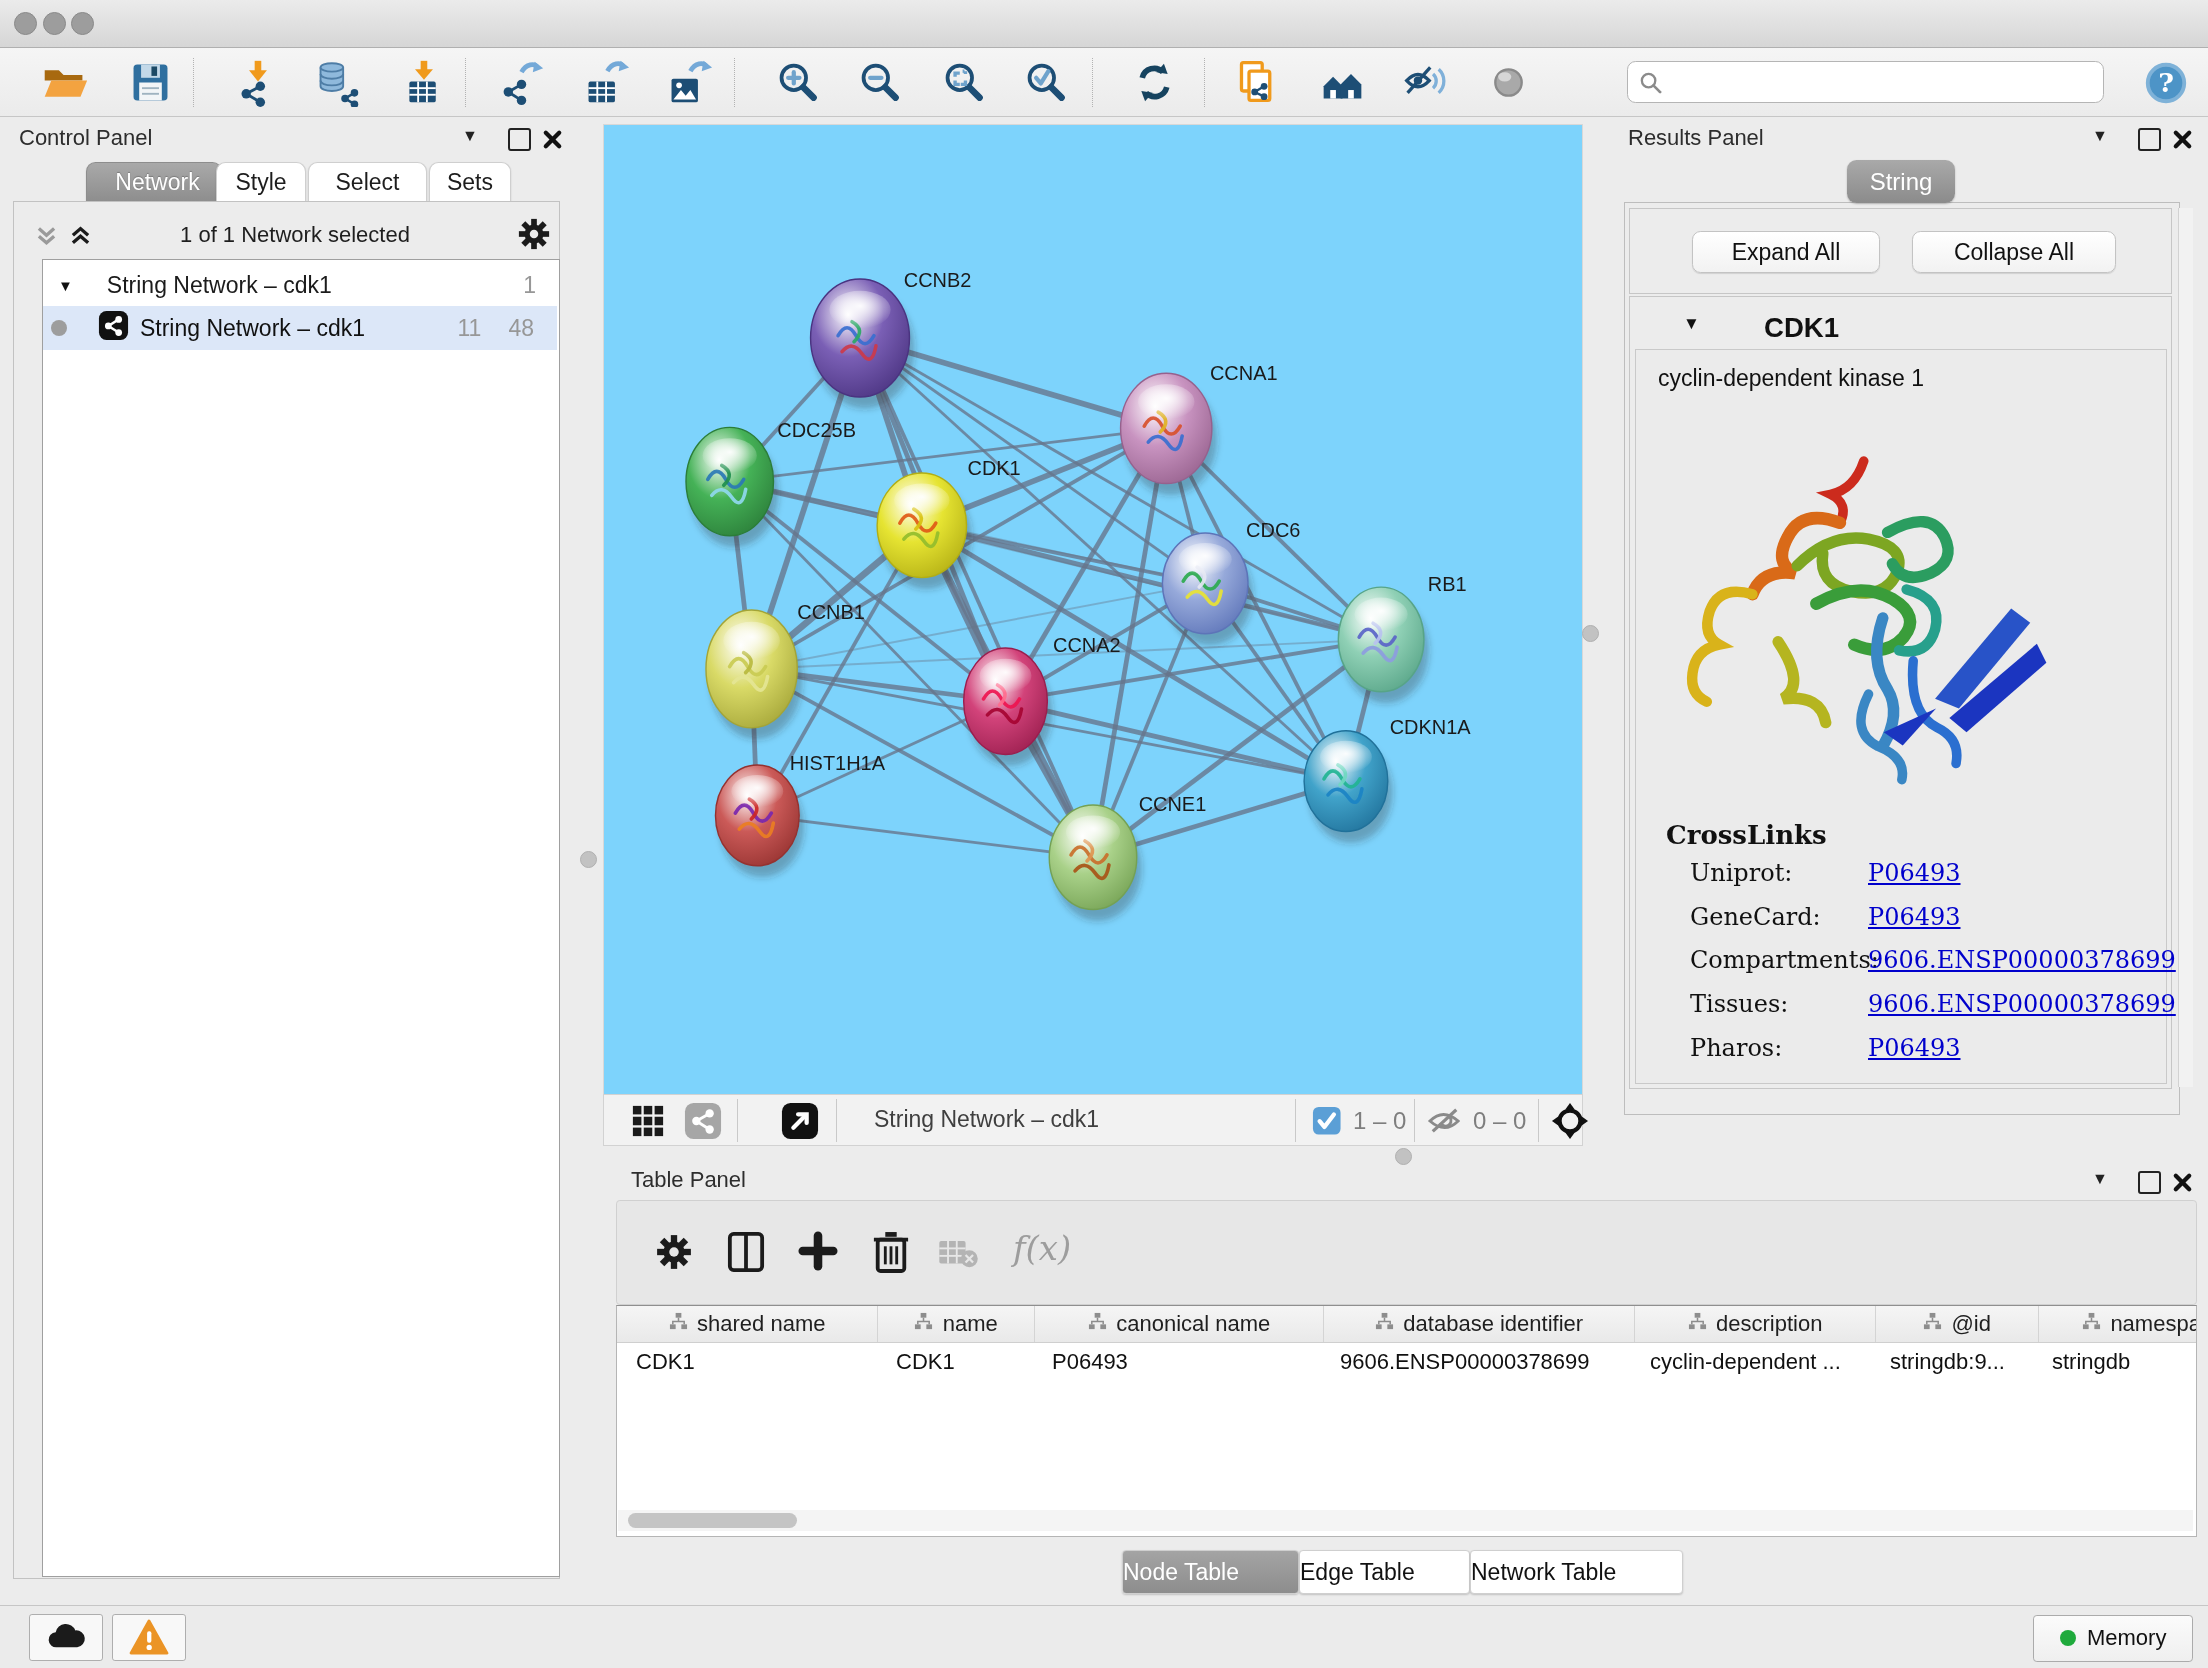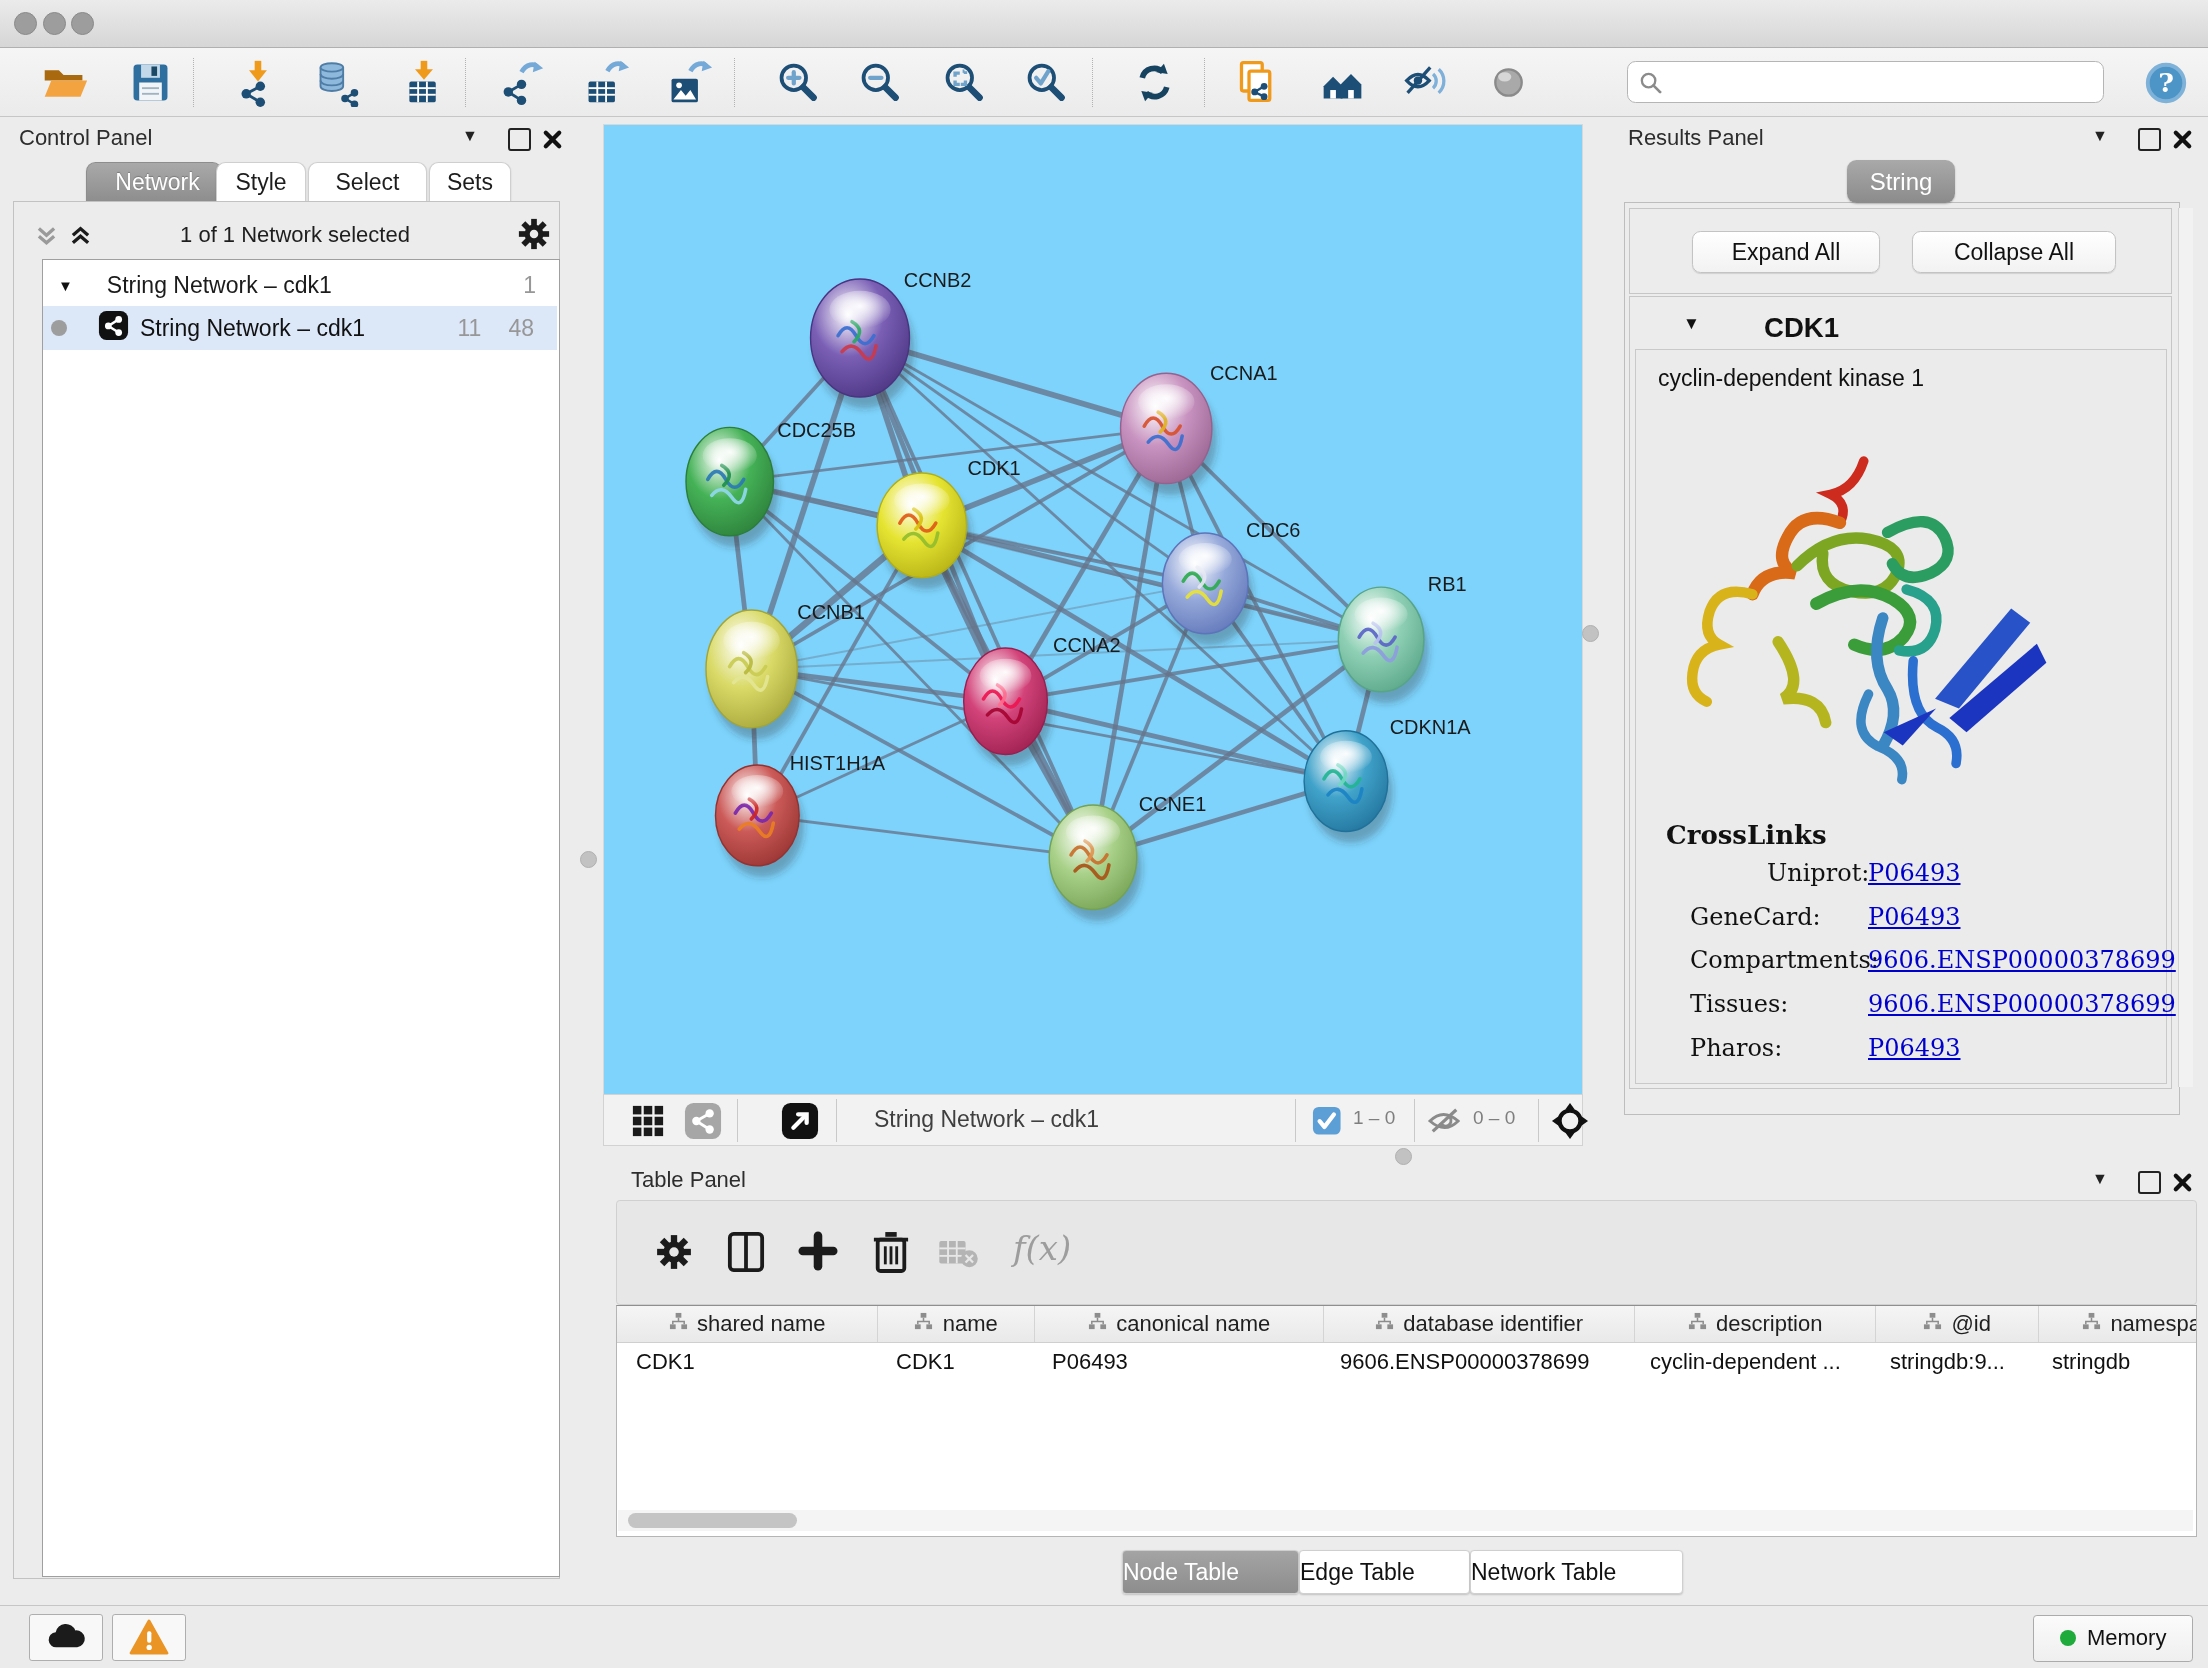--- a/index.html
+++ b/index.html
@@ -31,21 +31,21 @@
        font-size:23px;color:#1d1d1d;display:flex;align-items:center;justify-content:center;box-shadow:0 1px 1.9px rgba(0,0,0,.15);}
   .tab.active{background:linear-gradient(#a9a9a9,#8d8d8d);color:#fff;border-color:#8d8d8d;text-shadow:0 -1px 1px rgba(0,0,0,.25);}
   #cp-content{left:13.3px;top:201px;width:545px;height:1376px;border:1px solid #c2c2c2;background:#ececec;}
   #cp-list{left:42px;top:259px;width:516px;height:1316px;background:#fff;border:1px solid #9f9f9f;}
   .tree-row{left:43px;width:514px;height:44px;display:flex;align-items:center;font-size:23px;}
   .cnt{color:#979797;}
   
   #net-canvas{left:603px;top:124px;width:978px;height:969px;background:#7dd3fc;border:1px solid #d8d8d8;}
   #net-toolbar{left:603px;top:1094px;width:978px;height:50px;background:#f2f2f2;border:1px solid #d2d2d2;}
   .ntsep{top:3.8px;height:43px;border-left:1px solid #c9c9c9;}
-  .ntxt{font-size:19px;color:#7e7e7e;top:12.4px;}
+  .ntxt{font-size:24px;color:#7e7e7e;top:12.4px;}
   .splitter-dot{width:15px;height:15px;border-radius:50%;background:#c2c2c2;border:1px solid #b0b0b0;}
   
   #rp-box{left:1624px;top:202px;width:554px;height:911px;border:1px solid #bdbdbd;background:#ececec;}
   #rp-tab{left:1847px;top:160px;width:108px;height:43px;border-radius:9.5px;background:linear-gradient(#a9a9a9,#8b8b8b);
           color:#fff;font-size:24px;display:flex;align-items:center;justify-content:center;box-shadow:0 1px 1.9px rgba(0,0,0,.25);}
   .rp-btn{height:40px;background:linear-gradient(#ffffff,#f2f2f2);border:1px solid #c3c3c3;border-radius:8.6px;
           font-size:23px;color:#111;display:flex;align-items:center;justify-content:center;box-shadow:0 1px 1px rgba(0,0,0,.12);}
   .serif{font-family:"DejaVu Serif","Liberation Serif",serif;}
   .xlink{color:#0000cc;text-decoration:underline;font-size:24px;}
   .xlabel{font-size:24px;color:#111;}
@@ -707,21 +707,21 @@
   <g stroke-linejoin="round">
     <path d="M285 290 L365 195 L385 210 L310 300 Z" fill="#2853c8"></path>
     <path d="M300 310 L392 232 L402 252 L318 325 Z" fill="#1b35c0"></path>
     <path d="M286 300 l-55 25 20 14 z" fill="#1b35c0"></path>
   </g>
   <path d="M215 285 q-20 40 10 55 q30 12 25 35" stroke="#3a87c4" stroke-width="10" fill="none" stroke-linecap="round"></path>
 </svg>
 </div>
 
 <div class="abs serif" style="left:1666px;top:820px;font-size:26px;font-weight:bold;color:#111;">CrossLinks</div>
-<div class="abs serif xlabel" style="left:1767px;top:859px;">Uniprot:</div>
+<div class="abs serif xlabel" style="left:1690px;top:859px;">Uniprot:</div>
 <a class="abs serif xlink" style="left:1868px;top:859px;">P06493</a>
 <div class="abs serif xlabel" style="left:1690px;top:903px;">GeneCard:</div>
 <a class="abs serif xlink" style="left:1868px;top:903px;">P06493</a>
 <div class="abs serif xlabel" style="left:1690px;top:946px;">Compartments:</div>
 <a class="abs serif xlink" style="left:1868px;top:946px;">9606.ENSP00000378699</a>
 <div class="abs serif xlabel" style="left:1690px;top:990px;">Tissues:</div>
 <a class="abs serif xlink" style="left:1868px;top:990px;">9606.ENSP00000378699</a>
 <div class="abs serif xlabel" style="left:1690px;top:1034px;">Pharos:</div>
 <a class="abs serif xlink" style="left:1868px;top:1034px;">P06493</a>
 <div class="abs" style="left:2178px;top:208px;width:14.3px;height:879px;background:#f2f2f2;border-left:1px solid #d2d2d2;"></div>

